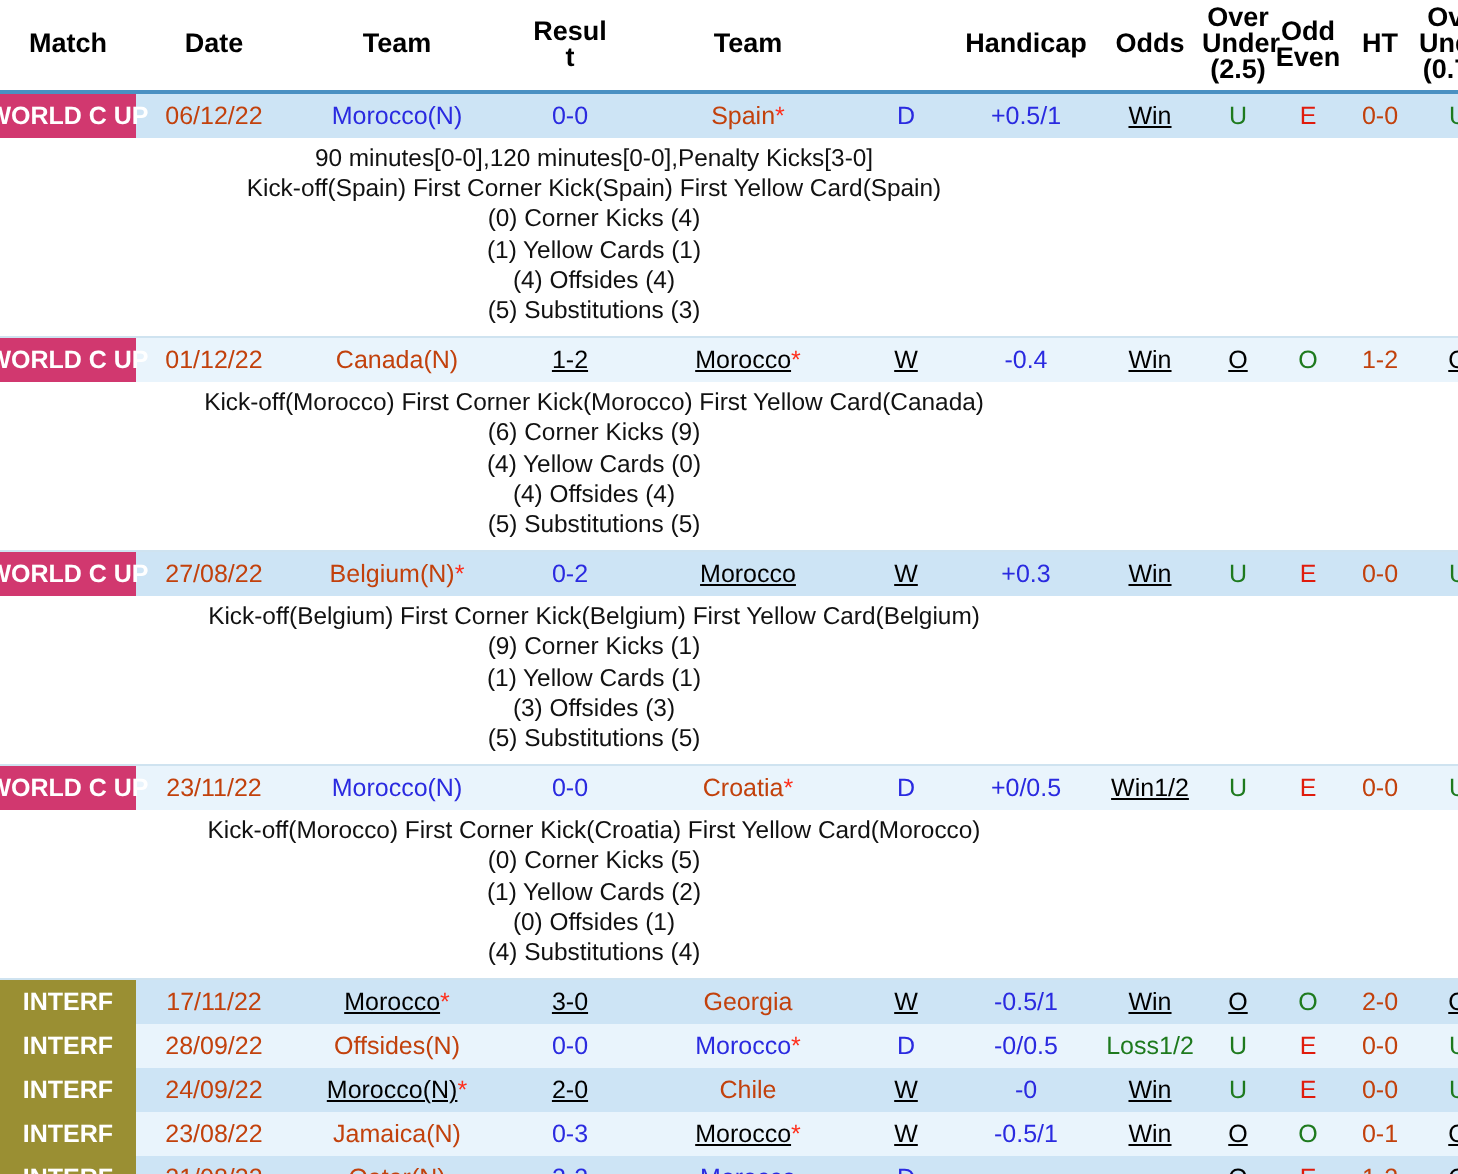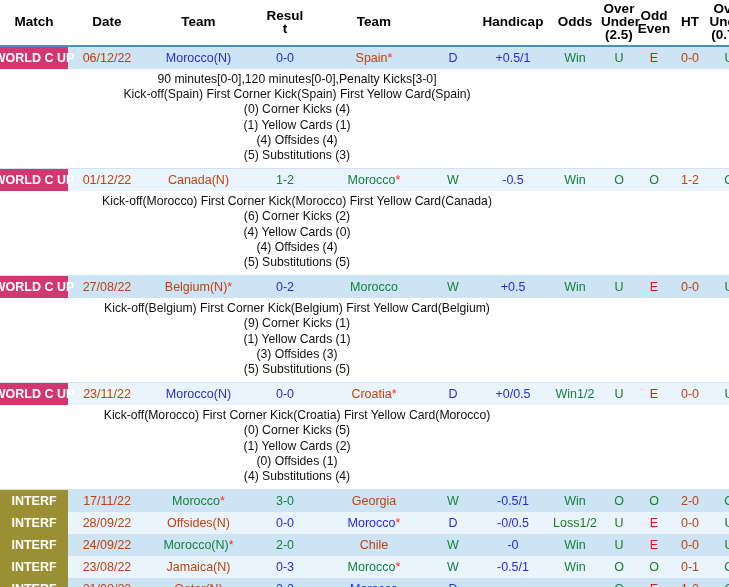--- a/index.html
+++ b/index.html
@@ -62,21 +62,21 @@
     line-height: 12.5px;
     text-align: center;
     padding: 1px 0;
   }
   .cat-wc   { background: #d1386f; }
   .cat-intf { background: #9a8f33; }
 
   td.date { font-size: 11.5px; color:#000; }
 
   
-  .c-red   { color: #15803d; }
+  .c-red   { color: #000000; text-decoration: underline; }
   .c-blue  { color: #2a2ae0; }
   .c-green { color: #1e7a1e; }
   .c-black { color: #c2410c; }
   .c-dkred { color: #e01b0c; }
   .star { color:#ff2d1a; }
 
   
   tr.drow td {
     background: #ffffff;
     padding: 3px 0 5px 0;
@@ -159,48 +159,48 @@
         </tr>
         <tr class="mrow plain">
           <td class="cat">
             <div class="cat-badge cat-wc">WORLD C UP</div>
           </td>
           <td class="date"><span class="c-black">01/12/22</span></td>
           <td><span class="c-black">Canada(N)</span></td>
           <td><span class="c-red">1-2</span></td>
           <td><span class="c-red">Morocco</span><span class="star">*</span></td>
           <td><span class="c-red">W</span></td>
-          <td><span class="c-blue">-0.5</span></td>
+          <td><span class="c-blue">-0.4</span></td>
           <td><span class="c-red">Win</span></td>
           <td><span class="c-red">O</span></td>
           <td><span class="c-green">O</span></td>
           <td><span class="c-black">1-2</span></td>
           <td><span class="c-red">O</span></td>
         </tr>
         <tr class="drow">
           <td colspan="12">
             <div class="detail">
               <div>Kick-off(Morocco)  First Corner Kick(Morocco)  First Yellow Card(Canada)</div>
-              <div>(6) Corner Kicks (2)</div>
+              <div>(6) Corner Kicks (9)</div>
               <div>(4) Yellow Cards (0)</div>
               <div>(4) Offsides (4)</div>
               <div>(5) Substitutions (5)</div>
             </div>
           </td>
         </tr>
         <tr class="mrow shade">
           <td class="cat">
             <div class="cat-badge cat-wc">WORLD C UP</div>
           </td>
           <td class="date"><span class="c-black">27/08/22</span></td>
           <td><span class="c-black">Belgium(N)</span><span class="star">*</span></td>
           <td><span class="c-blue">0-2</span></td>
           <td><span class="c-red">Morocco</span></td>
           <td><span class="c-red">W</span></td>
-          <td><span class="c-blue">+0.5</span></td>
+          <td><span class="c-blue">+0.3</span></td>
           <td><span class="c-red">Win</span></td>
           <td><span class="c-green">U</span></td>
           <td><span class="c-dkred">E</span></td>
           <td><span class="c-black">0-0</span></td>
           <td><span class="c-green">U</span></td>
         </tr>
         <tr class="drow">
           <td colspan="12">
             <div class="detail">
               <div>Kick-off(Belgium)  First Corner Kick(Belgium)  First Yellow Card(Belgium)</div>

